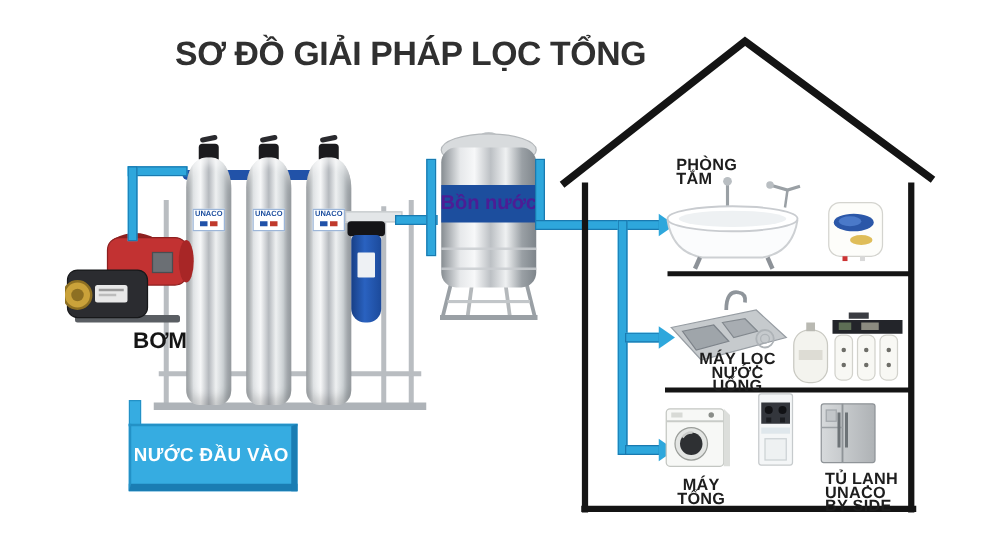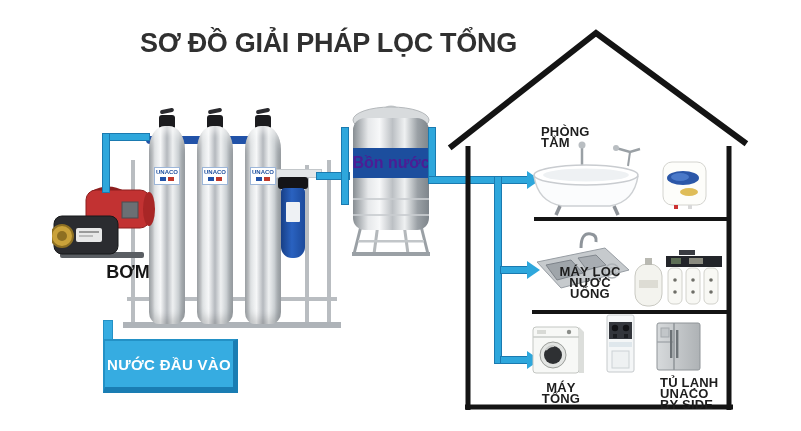--- a/index.html
+++ b/index.html
@@ -198,21 +198,21 @@
   </svg>
 
   <svg class="abs" style="left:533px; top:224px;" width="100" height="72" viewBox="0 0 100 72">
     <path d="M48,24 q0,-16 10,-14 q6,1 5,8" stroke="#8f959b" stroke-width="3" fill="none"></path>
     <polygon points="4,38 72,24 96,46 28,64" fill="#c6cacd" stroke="#979da3"></polygon>
     <polygon points="13,41 38,36 50,49 24,56" fill="#9fa5aa" stroke="#7d838a"></polygon>
     <polygon points="45,34 63,31 73,41 54,46" fill="#a8adb2" stroke="#82888e"></polygon>
     <circle cx="79" cy="47" r="7" fill="none" stroke="#aeb3b7" stroke-width="1.5"></circle>
     <circle cx="79" cy="47" r="3.5" fill="none" stroke="#aeb3b7" stroke-width="1"></circle>
   </svg>
-  <div class="lbl center" style="left:556px; top:266px; width:68px;">
+  <div class="lbl center" style="left:556px; top:281px; width:68px;">
     <div>MÁY LỌC</div>
     <div>NƯỚC UỐNG</div>
   </div>
   <svg class="abs" style="left:633px; top:240px;" width="92" height="68" viewBox="0 0 92 68">
     <rect x="2" y="24" width="27" height="42" rx="12" fill="#f3f3ee" stroke="#c9c9c2"></rect>
     <rect x="6" y="40" width="19" height="8" fill="#dddcd4"></rect>
     <rect x="12" y="18" width="7" height="7" fill="#b9b9b2"></rect>
     <rect x="33" y="16" width="56" height="11" fill="#23252a"></rect>
     <rect x="38" y="18" width="10" height="6" fill="#5d6e55"></rect>
     <rect x="56" y="18" width="14" height="6" fill="#8b8b80"></rect>

